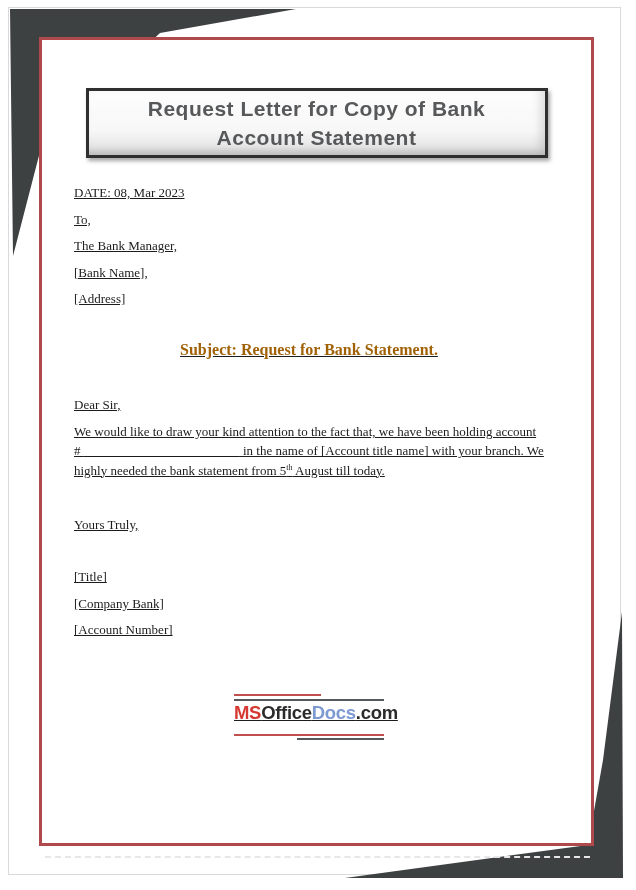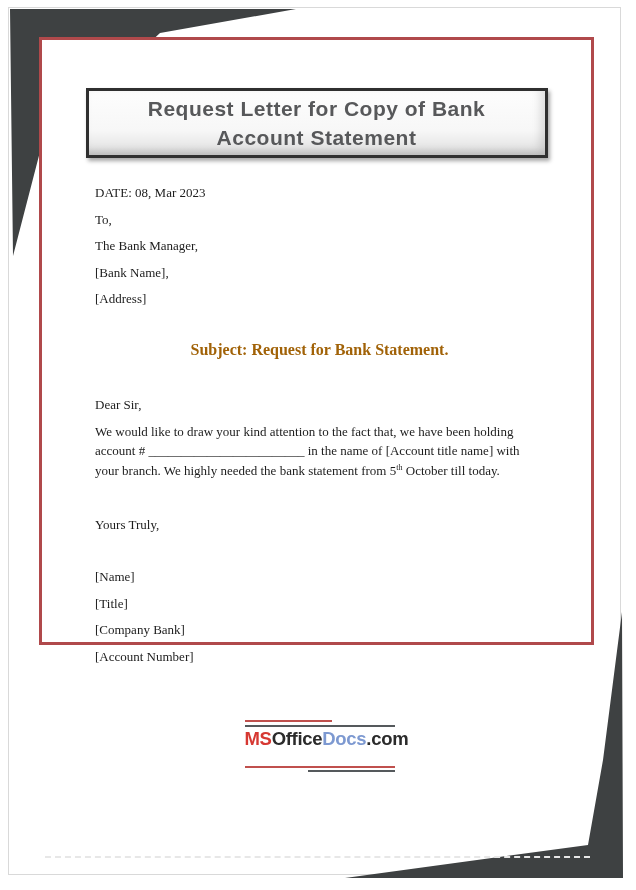--- a/index.html
+++ b/index.html
@@ -8,43 +8,43 @@
     position:relative; width:636px; height:890px;
     background:#fff; overflow:hidden;
     font-family:"Liberation Serif", serif;
   }
   .frame {
     position:absolute; left:8px; top:7px; width:613px; height:868px;
     border:1px solid #d9d9d9;
   }
   .bg-svg { position:absolute; left:0; top:0; }
   .page {
-    position:absolute; left:39px; top:37px; width:555px; height:608px;
+    position:absolute; left:39px; top:37px; width:555px; height:809px;
     border:3px solid #b0494b; background:#ffffff;
   }
   .dash-artifact {
     position:absolute; left:45px; top:856px; width:545px; height:0;
     border-top:2px dashed #e7e7e7;
   }
   .title-box {
     margin:48px auto 0; width:462px; height:70px;
     border:3px solid #2f2f2f;
     background:linear-gradient(180deg,#fdfdfd 0%,#f7f7f7 62%,#e6e6e6 88%,#d2d2d2 100%);
     box-shadow:2px 3px 4px rgba(0,0,0,0.35), inset -5px -4px 8px rgba(0,0,0,0.12);
     display:flex; flex-direction:column; align-items:center; justify-content:center;
     text-align:center;
   }
   .title-box .t-line {
     font-family:"Liberation Sans", sans-serif;
     font-size:21px; font-weight:bold; color:#57585a;
     letter-spacing:0.5px; line-height:29px; white-space:nowrap;
   }
   .letter {
-    margin:22px 47px 0 53px;
-    font-size:13px; color:#1c1c1c;
+    margin:22px 47px 0 32px;
+    font-size:13px; color:#1c1c1c;text-decoration:underline;
   }
   .addr-line, .date-line, .sig-line, .closing-line, .salutation-line {
     line-height:26.5px;
   }
   .subject-line {
     margin-top:24px; text-align:center;
     font-size:16px; font-weight:bold; line-height:26px; color:#a16207;
   }
   .salutation-line { margin-top:29px; }
   .para {
@@ -58,21 +58,21 @@
     width:150px; margin:50px auto 0;
     font-family:"Liberation Sans", sans-serif;
   }
   .logo .rule { height:2px; }
   .rule-top-red   { width:58%; background:#c0504d; margin-bottom:3px; }
   .rule-top-gray  { width:100%; height:3px; background:#55595c; }
   .rule-bot-red   { width:100%; background:#c0504d; }
   .rule-bot-gray  { width:58%; background:#55595c; margin-left:auto; margin-top:2px; }
   .logo-text {
     font-size:18.5px; font-weight:bold; letter-spacing:-0.3px;
-    padding:1px 0 16px; white-space:nowrap; text-align:center; color:#2b2b2b;
+    padding:1px 0 10px; white-space:nowrap; text-align:center; color:#2b2b2b;
   }
   .logo-ms   { color:#d63832; }
   .logo-docs { color:#7d99d1; }
 </style>
 </head>
 <body>
 
 <div class="canvas">
 
   <div class="frame"></div>
@@ -99,27 +99,26 @@
         <div class="addr-line">To,</div>
         <div class="addr-line">The Bank Manager,</div>
         <div class="addr-line">[Bank Name],</div>
         <div class="addr-line">[Address]</div>
       </div>
 
       <div class="subject-line">Subject: Request for Bank Statement.</div>
 
       <div class="salutation-line">Dear Sir,</div>
 
-      <div class="para"><span>We would like to draw your kind attention to the fact that, we have been holding account # </span><span>________________________</span><span> in the name of [Account title name] with your branch. We highly needed the bank statement from 5</span><sup>th</sup><span> October till today.</span></div>
+      <div class="para"><span>We would like to draw your kind attention to the fact that, we have been holding account # </span><span>________________________</span><span> in the name of [Account title name] with your branch. We highly needed the bank statement from 5</span><sup>th</sup><span> August till today.</span></div>
 
 
       <div class="closing-line">Yours Truly,</div>
 
       <div class="signature">
-        <div class="sig-line">[Name]</div>
         <div class="sig-line">[Title]</div>
         <div class="sig-line">[Company Bank]</div>
         <div class="sig-line">[Account Number]</div>
       </div>
 
       <div class="logo">
         <div class="rule rule-top-red"></div>
         <div class="rule rule-top-gray"></div>
         <div class="logo-text"><span class="logo-ms">MS</span><span>Office</span><span class="logo-docs">Docs</span><span>.com</span></div>
         <div class="rule rule-bot-red"></div>

